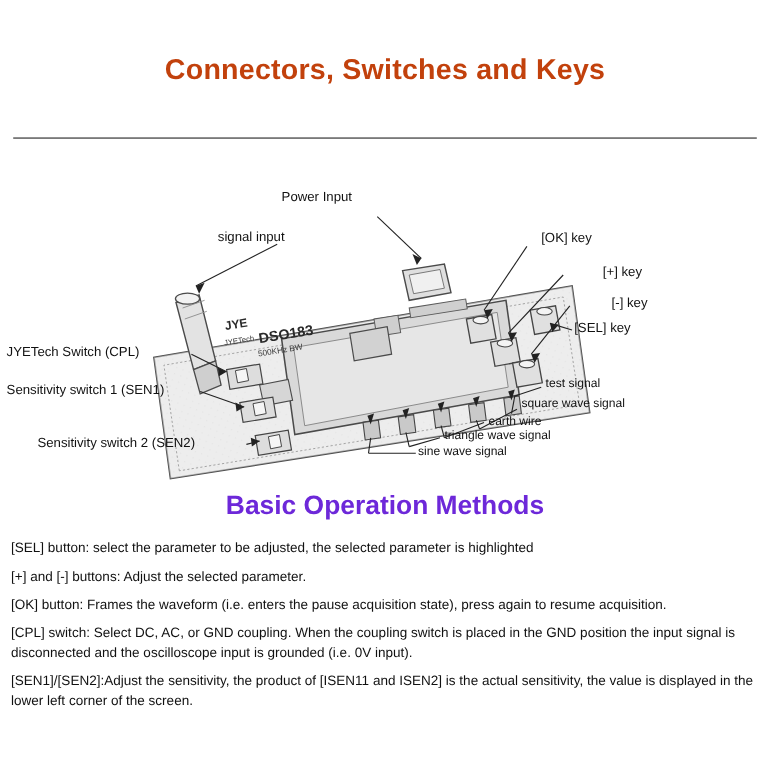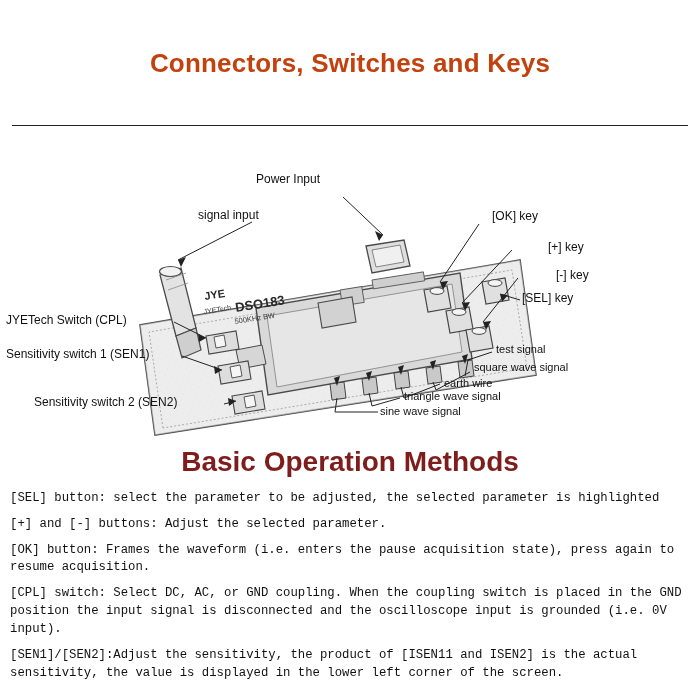--- a/index.html
+++ b/index.html
@@ -45,33 +45,32 @@
     top: 140px;
     width: 700px;
     height: 300px;
   }
   .title2 {
     position: absolute;
     top: 446px;
     left: 0;
     width: 700px;
     text-align: center;
-    font-size: 28px;
+    font-size: 24px;
     font-weight: bold;
-    color: #7f1d1d;
+    color: #6d28d9;
   }
   .body-text {
     position: absolute;
     left: 10px;
     top: 490px;
     width: 684px;
     font-size: 12.3px;
     line-height: 1.45;
     color: #111;
-    font-family: Liberation Mono, monospace;
   }
   .body-text p {
     margin: 0 0 8px 0;
   }
   
   .board-wrap {
     position: absolute;
     left: 0; top: 0;
     width: 700px; height: 300px;
   }

